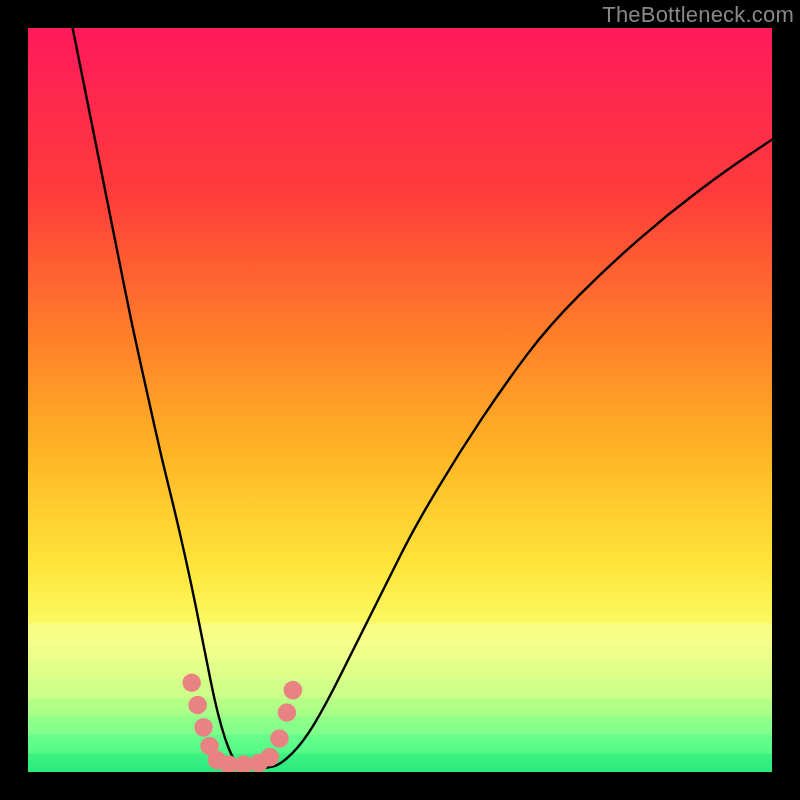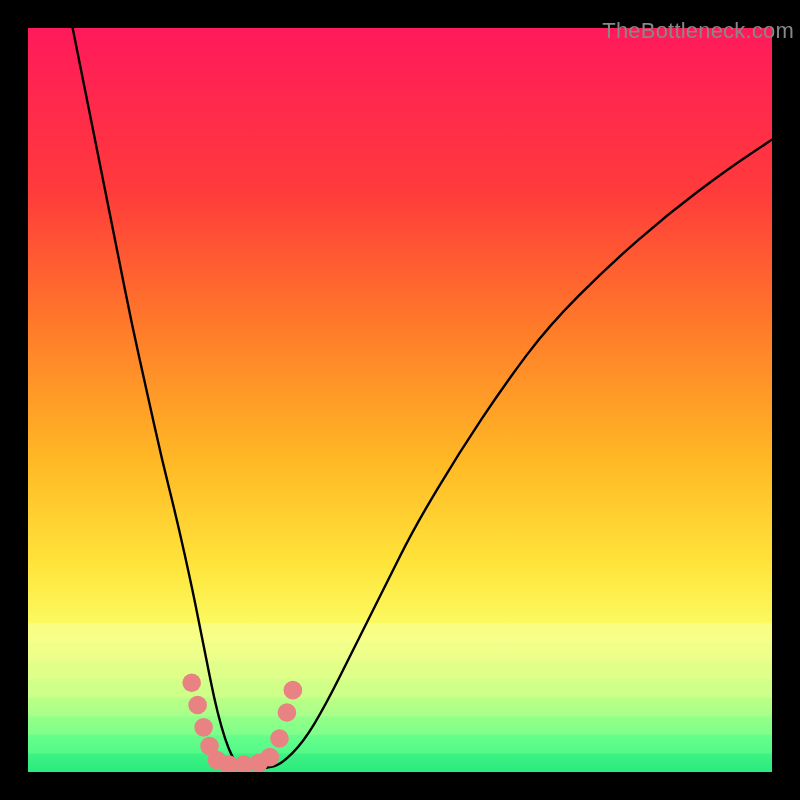--- a/index.html
+++ b/index.html
@@ -22,21 +22,21 @@
   .plot {
     position: absolute;
     top: 28px;
     left: 28px;
     width: 744px;
     height: 744px;
     overflow: hidden;
   }
   .watermark {
     position: absolute;
-    top: 18px;
+    top: 2px;
     right: 6px;
     color: #888;
     font-size: 22px;
     font-weight: 500;
     letter-spacing: 0.2px;
     z-index: 10;
   }
   svg {
     display: block;
   }

